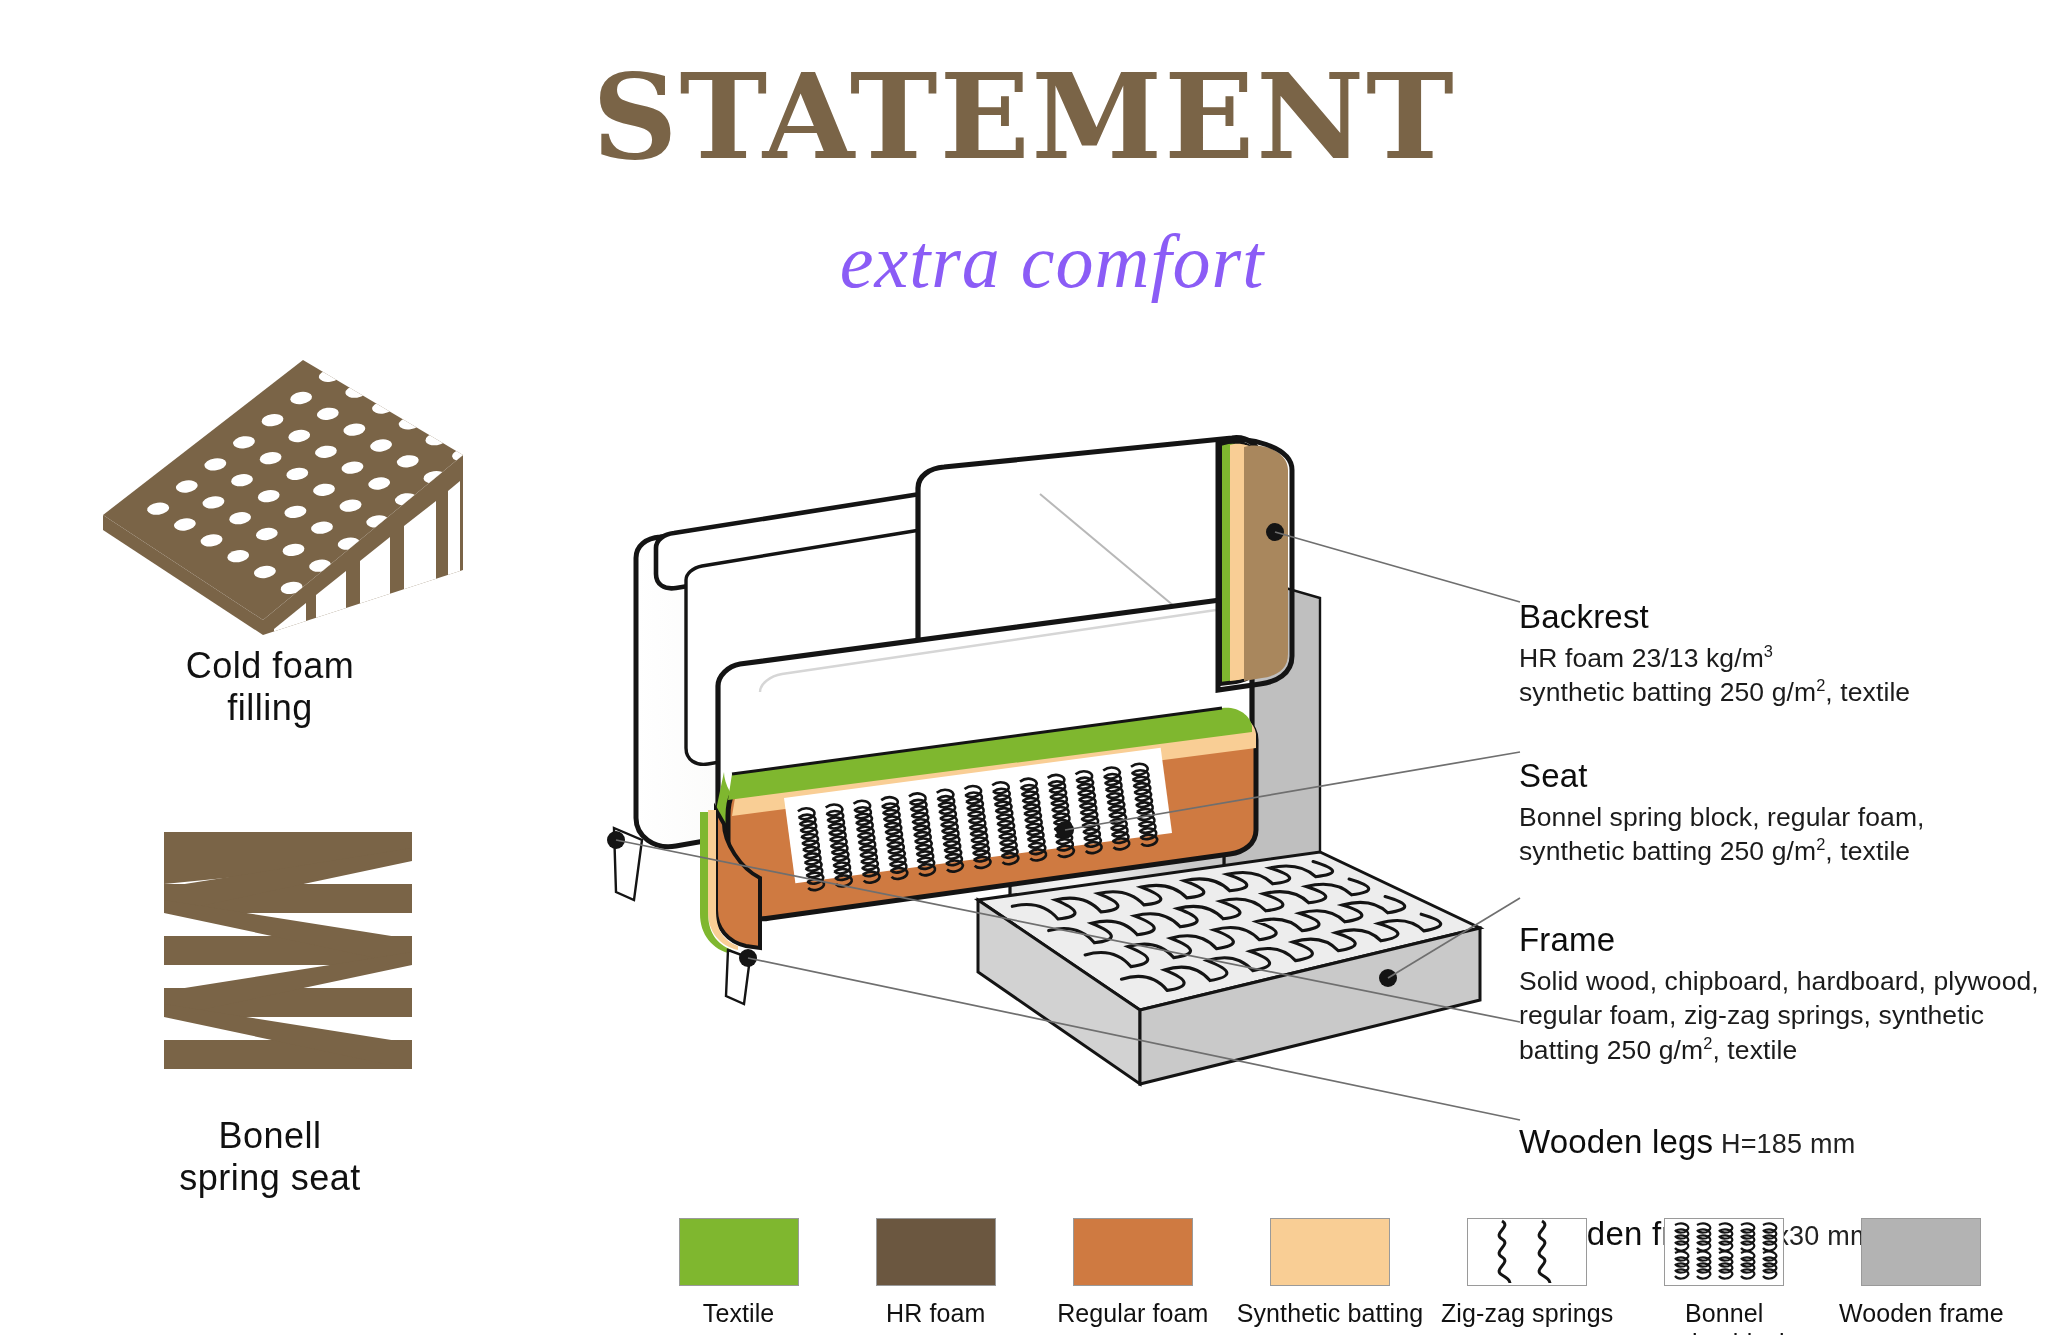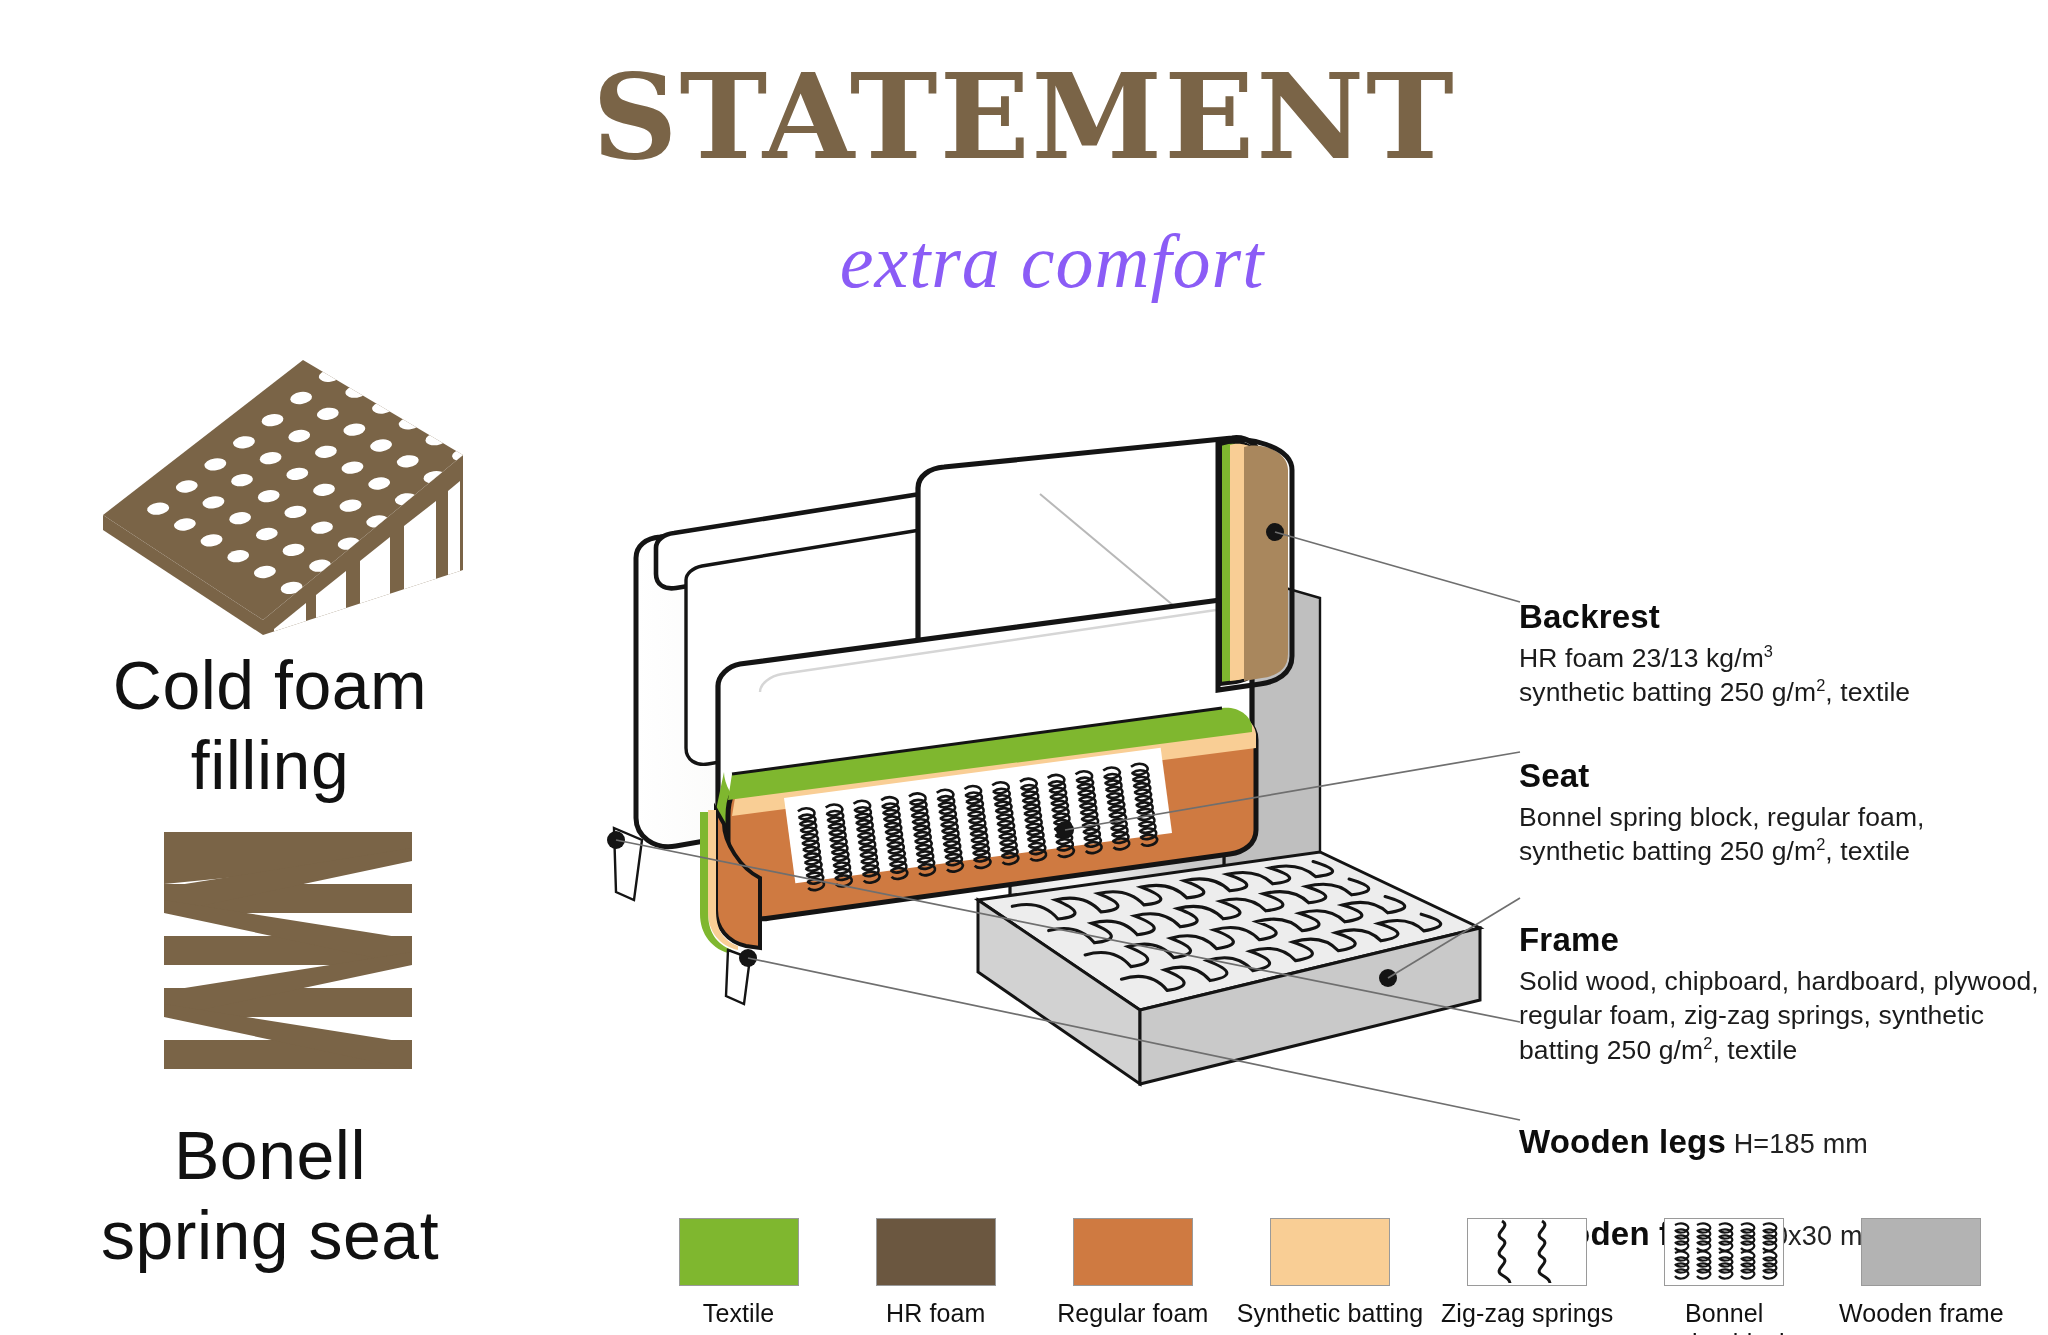--- a/index.html
+++ b/index.html
@@ -20,30 +20,30 @@
   #subtitle{
     position:absolute; left:0; top:218px; width:2048px; text-align:center;
     font-family:"Liberation Serif", serif;
     font-style:italic; font-size:76px; color:#8b5cf6; letter-spacing:1px;margin-left:28px;
   }
 
   
   .left-cap{
     position:absolute; text-align:center; color:#111;
     font-family:"Liberation Sans", sans-serif;
-    font-weight:300; font-size:68px; line-height:1.18; letter-spacing:.5px;
+    font-weight:300; font-size:36px; line-height:1.18; letter-spacing:.5px;
   }
   #coldfoam-caption{ left:20px; top:645px; width:500px; }
   #bonell-caption{  left:20px; top:1115px; width:500px; }
 
   
   #spec-list{ position:absolute; left:1519px; top:598px; width:520px; }
   .spec{ margin-bottom:0px; }
   .spec-title{
-    font-size:33px; font-weight:bold; color:#0d0d0d; letter-spacing:.2px;
+    font-size:33px; font-weight:normal; color:#0d0d0d; letter-spacing:.2px;
     font-family:"Liberation Sans", sans-serif; display:inline;
   }
   .spec-inline{
     font-size:27px; font-weight:400; color:#222; letter-spacing:.2px; display:inline;
   }
   .spec-body{
     font-size:26.5px; font-weight:400; color:#1b1b1b; line-height:1.30;
     letter-spacing:.1px; margin-top:5px; white-space:pre-line;
   }
   .gap-a{height:47px;}

